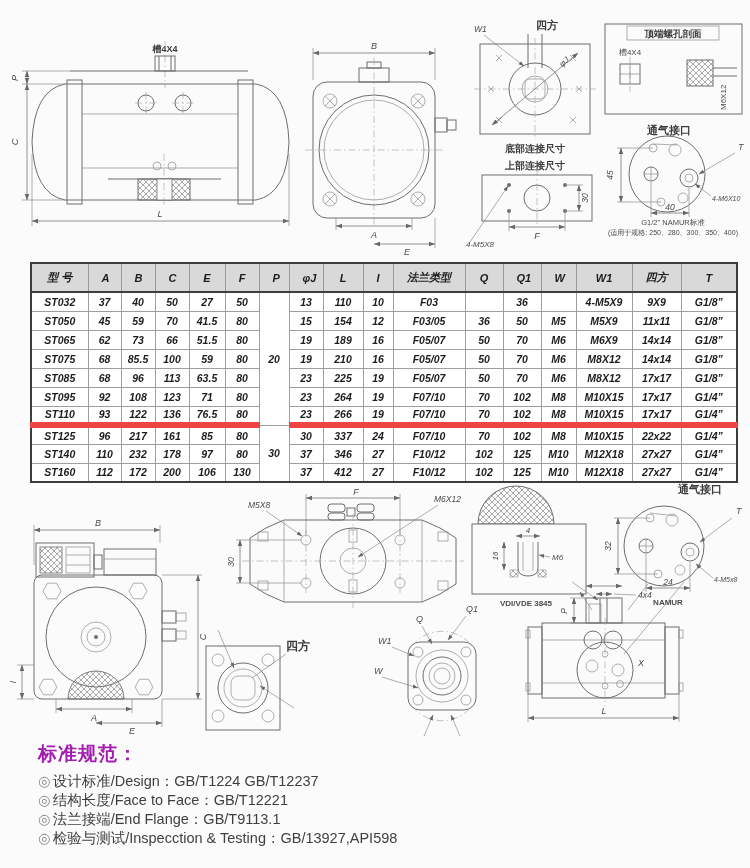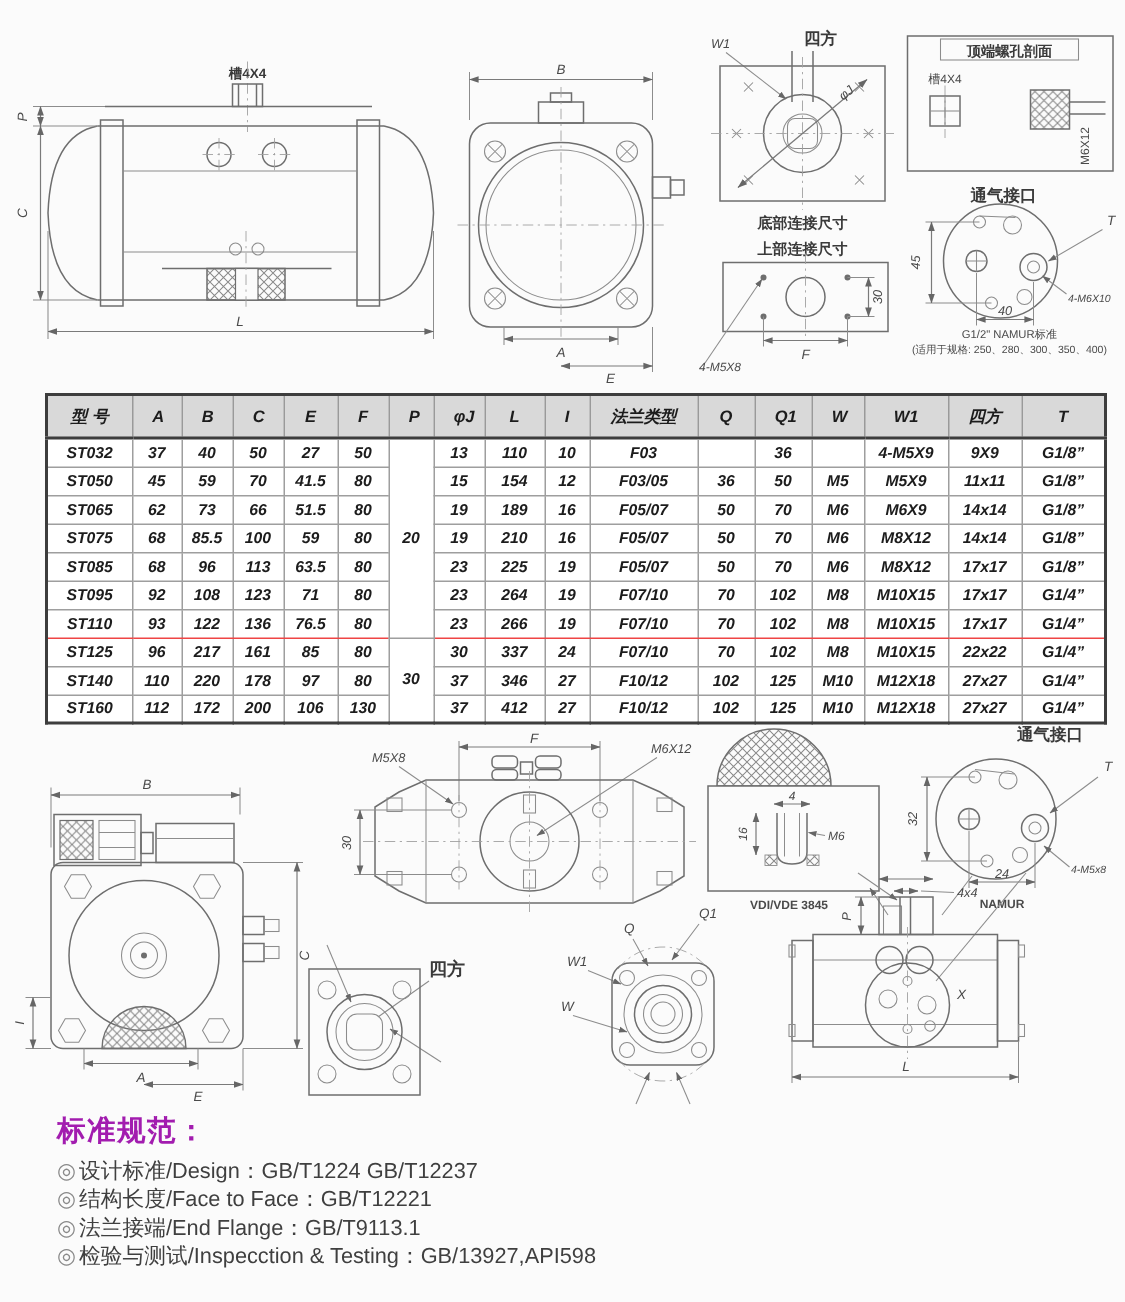--- a/index.html
+++ b/index.html
@@ -12,21 +12,21 @@
   .ln{stroke:#6e6e6e;stroke-width:1;fill:none}
   .thin{stroke:#8c8c8c;stroke-width:0.7;fill:none}
   .dim{stroke:#7a7a7a;stroke-width:0.8;fill:none}
   .cl{stroke:#a0a0a0;stroke-width:0.6;stroke-dasharray:7 3 1.5 3;fill:none}
   .cjk{font-weight:bold;fill:#3a3a3a}
   table.spec{position:absolute;left:30px;top:262px;width:690px;border-collapse:collapse;table-layout:fixed;
              text-align:center;color:#1c1c1c;border:2px solid #3d3d3d;background:#fff;font-style:italic}
   .spec th{background:#d9d9d9;border:1px solid #9a9a9a;border-bottom:2px solid #3d3d3d;
            font-size:11px;height:29px;font-weight:bold;padding:0 13px}
   .spec td{border:1px solid #9e9e9e;font-size:10.5px;font-weight:bold;height:19px;padding:0 1px}
-  .spec tr.group-end td{border-bottom:1px solid #ef4444}
+  .spec tr.group-end td{border-bottom:6px solid #ef4444}
   .specs{position:absolute;left:38px;top:741px}
   .specs h2{font-size:19px;font-weight:bold;color:#a21caf;letter-spacing:1px;margin-bottom:5px}
   .specs ul{list-style:none}
   .specs li{font-size:14.5px;line-height:19px;color:#3f3f3f}
   .specs .blt{color:#8a8a8a;margin-right:2px}
 </style>
 </head>
 <body>
 
 <div class="page">
@@ -375,21 +375,21 @@
           <td>70</td>
           <td>102</td>
           <td>M8</td>
           <td>M10X15</td>
           <td>22x22</td>
           <td>G1/4”</td>
         </tr>
         <tr>
           <td>ST140</td>
           <td>110</td>
-          <td>220</td>
+          <td>232</td>
           <td>178</td>
           <td>97</td>
           <td>80</td>
           <td>37</td>
           <td>346</td>
           <td>27</td>
           <td>F10/12</td>
           <td>102</td>
           <td>125</td>
           <td>M10</td>

